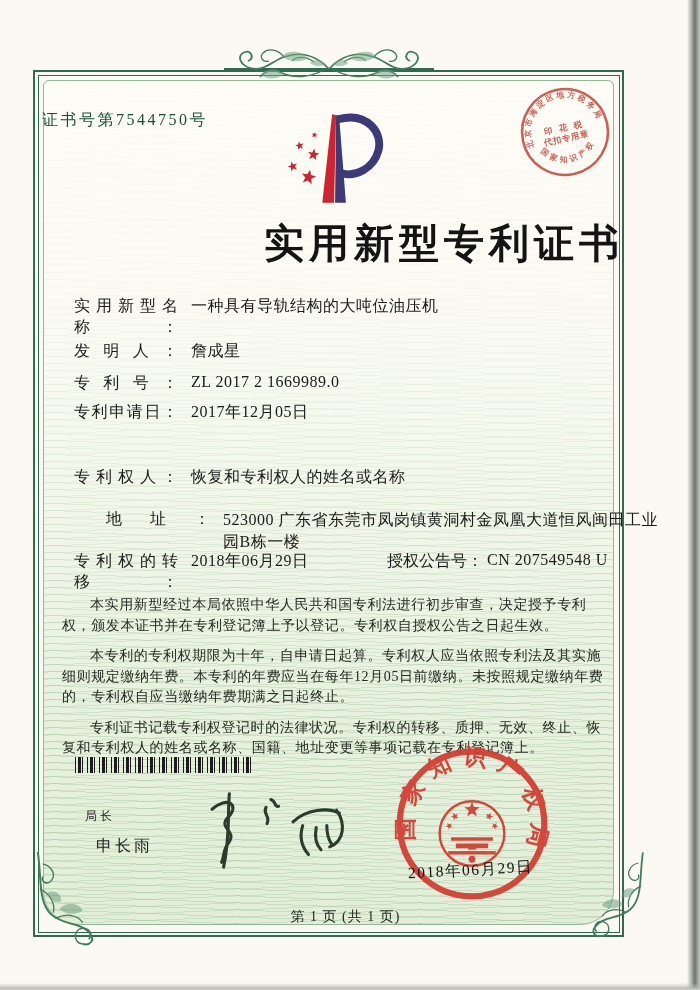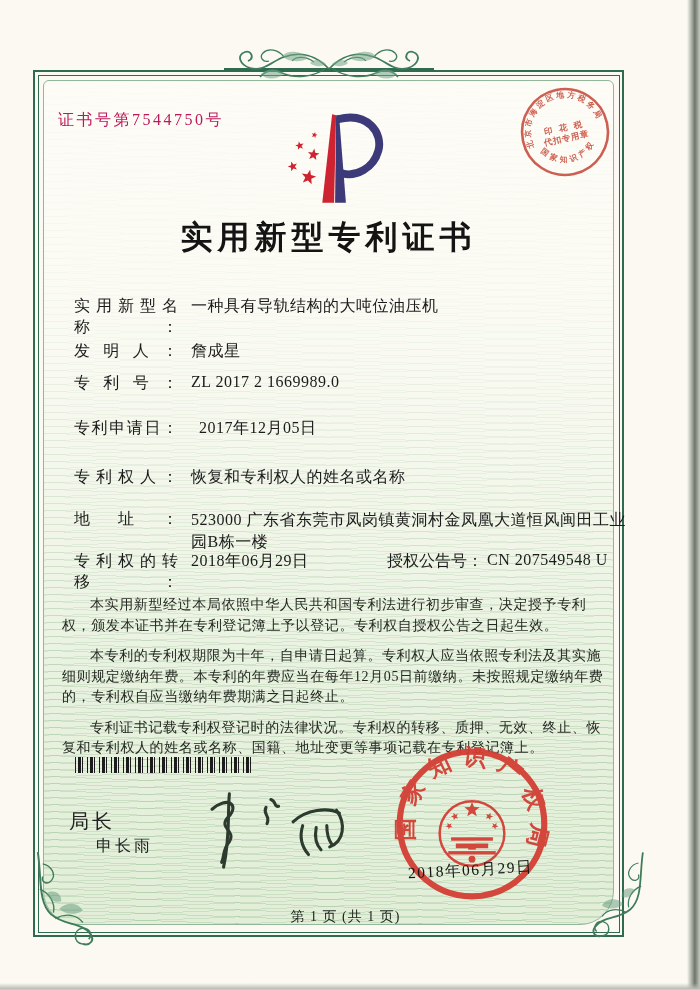--- a/index.html
+++ b/index.html
@@ -16,34 +16,34 @@
   
   .panel{position:absolute;left:43px;top:80px;width:571px;height:845px;box-sizing:border-box;
     border:1px solid #93b79a;border-radius:6px 6px 34px 34px;
     background:
       linear-gradient(180deg,rgba(253,252,246,.97) 0%,rgba(253,252,246,.85) 25%,rgba(251,251,243,.45) 50%,rgba(248,250,240,.08) 72%,rgba(244,248,236,0) 100%),
       repeating-linear-gradient(2.2deg,rgba(133,180,133,.30) 0 1px,rgba(133,180,133,0) 1px 7px),
       repeating-linear-gradient(-2.2deg,rgba(133,180,133,.26) 0 1px,rgba(133,180,133,0) 1px 7px),
       linear-gradient(180deg,#f6f8ee 0%,#e9f2e0 60%,#e2eed8 100%);}
   .ornament{position:absolute;}
   
-  .cert-no{position:absolute;left:58px;top:110px;font-size:16px;letter-spacing:2.5px;color:#be185d;}
-  .title{position:absolute;left:33px;top:216px;width:591px;text-align:center;
-    font-size:32px;font-weight:700;letter-spacing:5px;color:#141414;}
+  .cert-no{position:absolute;left:42px;top:110px;font-size:16px;letter-spacing:2.5px;color:#14532d;}
+  .title{position:absolute;left:33px;top:216px;width:591px;text-align:right;
+    font-size:40px;font-weight:700;letter-spacing:5px;color:#141414;}
   .row{position:absolute;left:74px;display:flex;align-items:flex-start;font-size:16px;color:#1b1b1b;}
   .lab{display:inline-block;width:104px;text-align:justify;text-align-last:justify;flex:none;}
   .val{margin-left:13px;letter-spacing:.5px;}
   .val-wrap{width:440px;line-height:22px;}
   .paras{position:absolute;left:52px;top:585px;width:562px;font-size:14px;line-height:20.5px;
     letter-spacing:.6px;color:#242a22;}
   .paras p{margin:10px;text-indent:2em;}
   .barcode{position:absolute;left:75px;top:757px;width:178px;height:16px;
     background:repeating-linear-gradient(90deg,#1c1c1c 0 1.5px,rgba(0,0,0,0) 1.5px 3px,
       #1c1c1c 3px 6px,rgba(0,0,0,0) 6px 7.5px,#1c1c1c 7.5px 8.5px,rgba(0,0,0,0) 8.5px 12px);}
-  .role{position:absolute;left:69px;top:808px;font-size:20px;letter-spacing:3px;color:#222;}
+  .role{position:absolute;left:85px;top:808px;font-size:12px;letter-spacing:3px;color:#222;}
   .name{position:absolute;left:96px;top:836px;font-size:16px;letter-spacing:3px;color:#222;}
   .sig{position:absolute;left:183px;top:788px;}
   .seal{position:absolute;left:394px;top:746px;opacity:.93;}
   .seal-date{position:absolute;left:408px;top:860px;font-size:15.5px;letter-spacing:1.5px;
     color:#151515;transform:rotate(-3deg);}
   .tax-stamp{position:absolute;left:519px;top:86px;transform:rotate(-12deg);opacity:.9;}
   .page-foot{position:absolute;left:50px;top:908px;width:591px;text-align:center;
     font-size:14px;letter-spacing:1px;color:#20261f;}
 </style>
 </head>
@@ -142,29 +142,29 @@
     <span class="val">一种具有导轨结构的大吨位油压机</span>
   </div>
   <div class="row" style="top:341px;">
     <span class="lab">发明人：</span>
     <span class="val">詹成星</span>
   </div>
   <div class="row" style="top:373px;justify-content:center;">
     <span class="lab">专利号：</span>
     <span class="val">ZL 2017 2 1669989.0</span>
   </div>
-  <div class="row" style="top:418px;gap:8px;">
+  <div class="row" style="top:402px;">
     <span class="lab">专利申请日：</span>
     <span class="val">2017年12月05日</span>
   </div>
   <div class="row" style="top:467px;">
     <span class="lab">专利权人：</span>
     <span class="val">恢复和专利权人的姓名或名称</span>
   </div>
-  <div class="row" style="top:509px;">
+  <div class="row" style="top:509px;margin-left:32px;">
     <span class="lab">地址：</span>
     <span class="val val-wrap">523000 广东省东莞市凤岗镇黄洞村金凤凰大道恒风闽田工业园B栋一楼</span>
   </div>
   <div class="row" style="top:551px;">
     <span class="lab">专利权的转移：</span>
     <span class="val">2018年06月29日</span>
   </div>
   <div class="row" style="top:551px;left:387px;">
     <span>授权公告号：</span>
     <span class="val" style="margin-left:4px;">CN 207549548 U</span>

